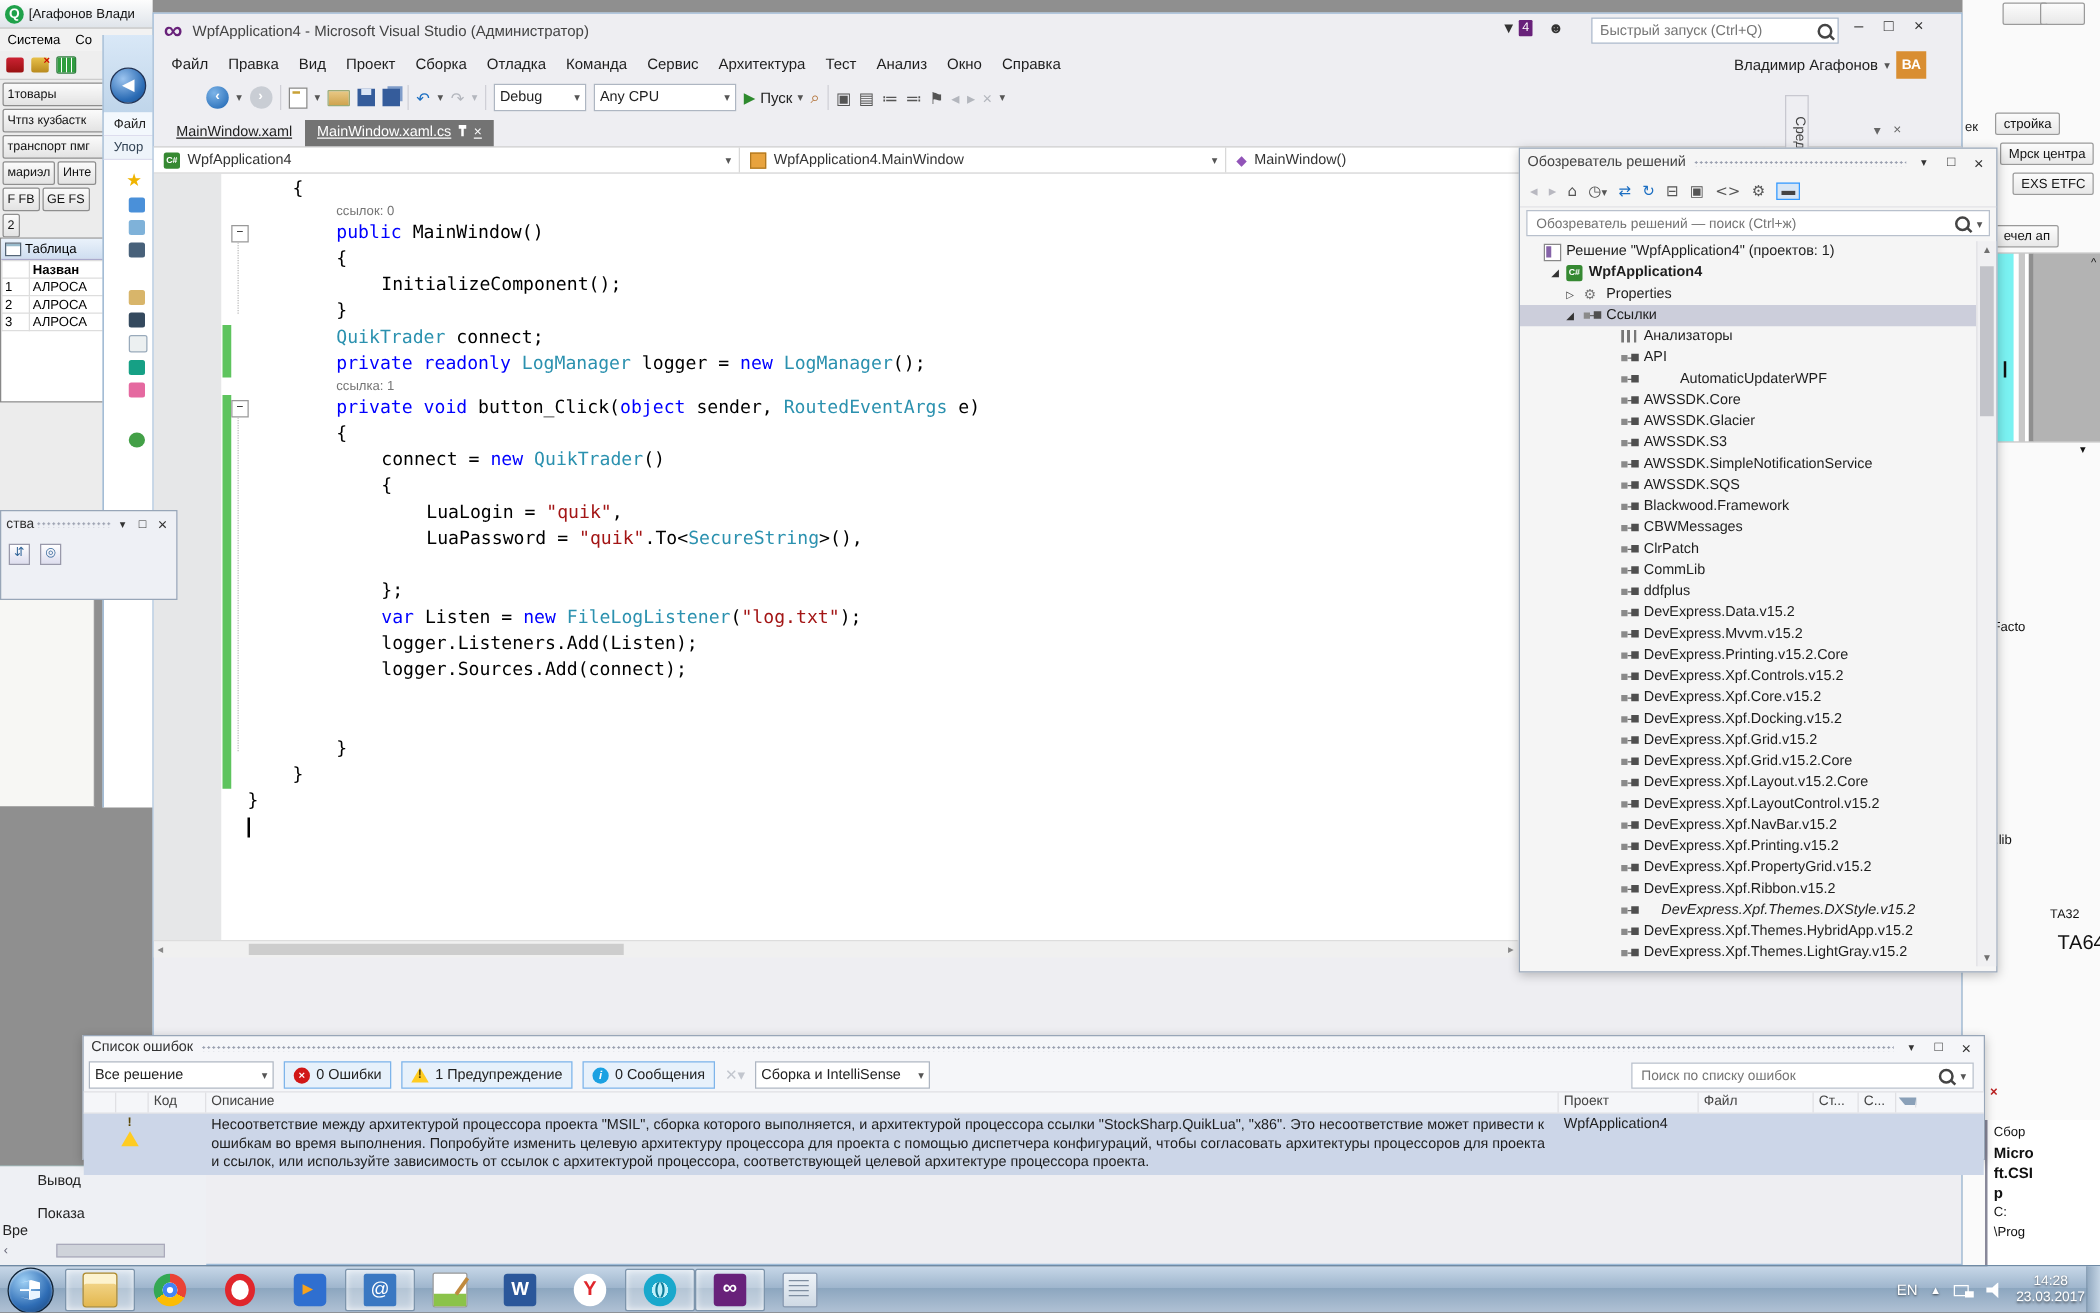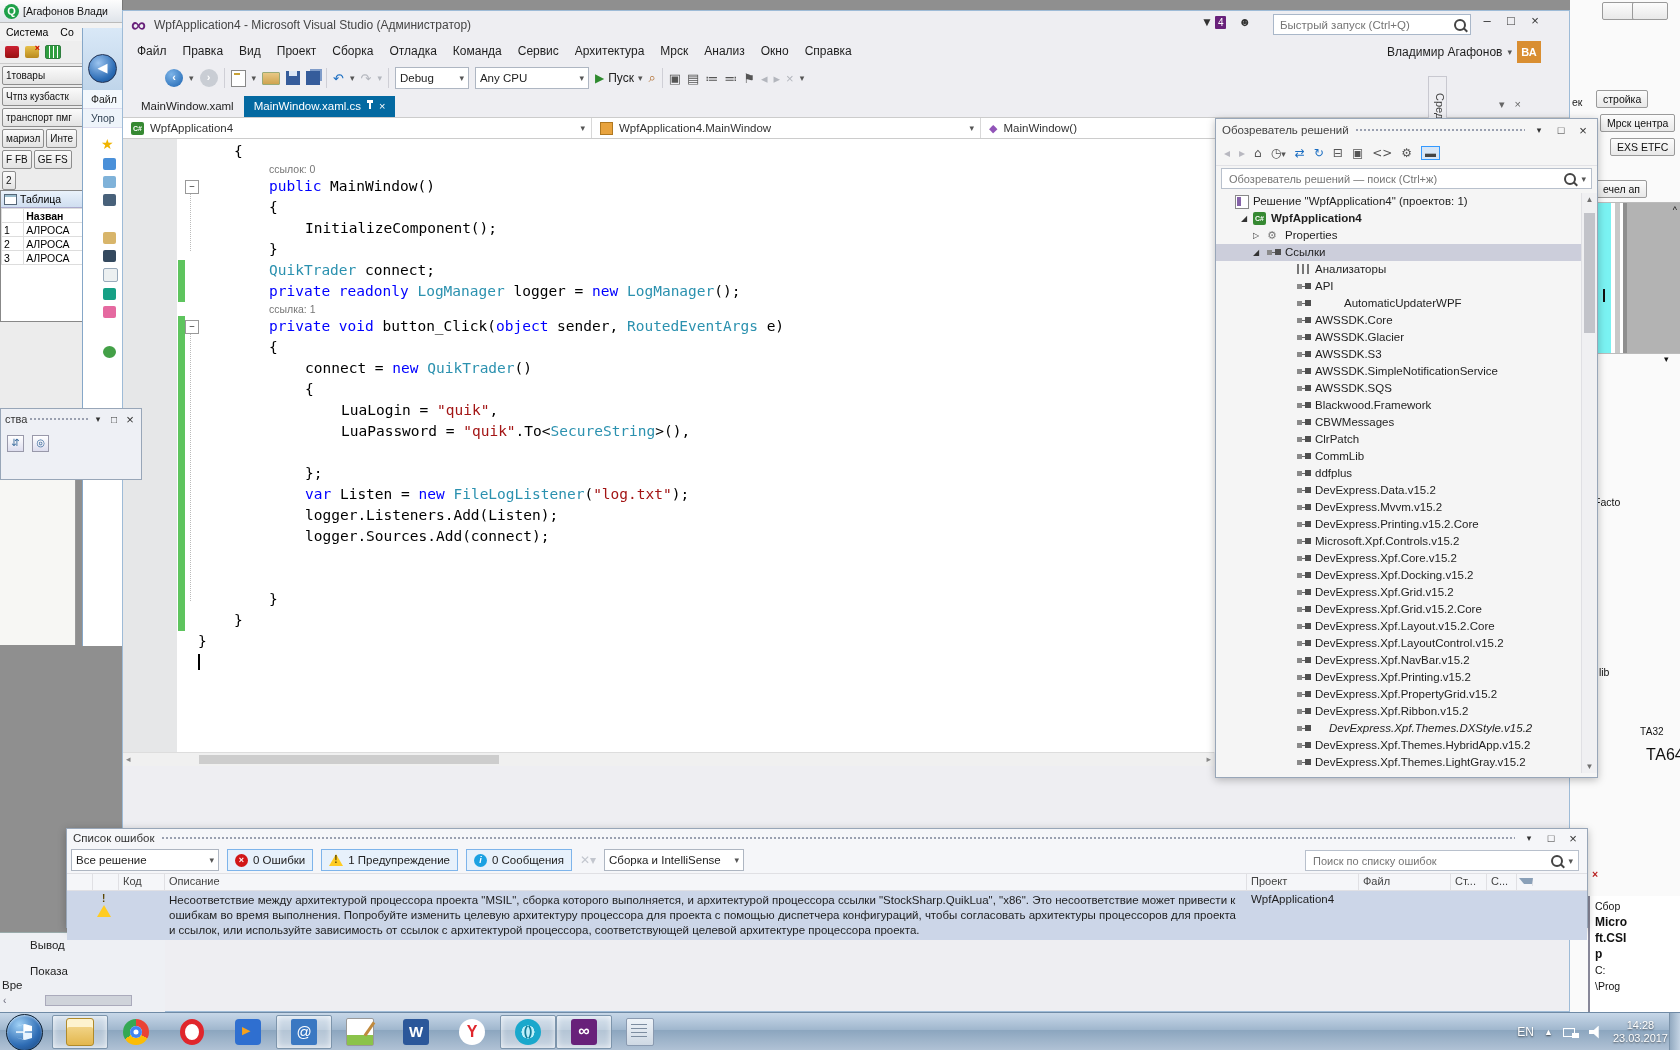--- a/index.html
+++ b/index.html
@@ -94,22 +94,22 @@
   .t-saveall{width:14px;height:14px;background:#355c9b;box-shadow:3px -3px 0 -1px #7f9cc9;position:relative;}
   .blue{color:#1b6ec2;}
   .sep{width:1px;height:20px;background:#cfcfd6;}
   .combo{height:20px;background:#fff;border:1px solid #aeb6c2;display:flex;align-items:center;font-size:11.5px;color:#222;padding:0 4px;gap:6px;}
   .combo .lbl{flex:1;}
   .run{display:flex;align-items:center;gap:4px;font-size:12px;color:#222;}
   .play{color:#2e8a2e;font-size:12px;}
   .dim{color:#b3b6bd;}
   
   #tabstrip{height:24px;display:flex;align-items:flex-end;padding-left:8px;position:relative;}
-  .dtab{font-size:11.5px;padding:4px 10px 5px;color:#1e1e1e;display:flex;gap:8px;align-items:flex-start;}
-  .dtab.active{background:#0369a1;color:#fff;}
+  .dtab{font-size:11.5px;padding:4px 10px 5px;color:#1e1e1e;display:flex;gap:8px;align-items:flex-start;text-decoration:underline;}
+  .dtab.active{background:#737373;color:#fff;}
   .pin{width:2px;height:9px;background:#fff;position:relative;display:inline-block;}
   .pin::after{content:'';position:absolute;left:-2px;top:0;width:6px;height:3px;background:#fff;}
   .tabx{font-size:11px;color:#fff;}
   #docwellbtns{position:absolute;right:48px;bottom:6px;display:flex;gap:10px;color:#666;font-size:11px;}
   #sidetab{position:absolute;left:1428px;top:76px;width:17px;height:64px;background:#eeeef2;border:1px solid #c8c8d0;
      writing-mode:vertical-rl;font-size:11px;color:#444;text-align:center;z-index:1;}
   
   #navbar{height:20px;background:#fff;border-top:1px solid #ccc;border-bottom:1px solid #ccc;display:flex;font-size:11.5px;color:#333;}
   .navsec{display:flex;align-items:center;gap:6px;padding:0 8px;border-right:1px solid #d8d8d8;position:relative;}
   .navsec .caret{position:absolute;right:6px;}
@@ -389,21 +389,21 @@
     <div id="vs-menu">
       <span class="menu-item">Файл</span>
         <span class="menu-item">Правка</span>
         <span class="menu-item">Вид</span>
         <span class="menu-item">Проект</span>
         <span class="menu-item">Сборка</span>
         <span class="menu-item">Отладка</span>
         <span class="menu-item">Команда</span>
         <span class="menu-item">Сервис</span>
         <span class="menu-item">Архитектура</span>
-        <span class="menu-item">Мрск</span>
+        <span class="menu-item">Тест</span>
         <span class="menu-item">Анализ</span>
         <span class="menu-item">Окно</span>
         <span class="menu-item">Справка</span>
         <div id="userarea">
         <span>Владимир Агафонов</span>
         <span class="caret">▾</span>
         <span id="avatar">ВА</span>
       </div>
     </div>
 
@@ -632,21 +632,21 @@
         <div class="trow">
           <span class="ic-ref" style="left: 81px;"></span>
           <span class="lb" style="left: 99px;">DevExpress.Mvvm.v15.2</span>
         </div>
         <div class="trow">
           <span class="ic-ref" style="left: 81px;"></span>
           <span class="lb" style="left: 99px;">DevExpress.Printing.v15.2.Core</span>
         </div>
         <div class="trow">
           <span class="ic-ref" style="left: 81px;"></span>
-          <span class="lb" style="left: 99px;">Microsoft.Xpf.Controls.v15.2</span>
+          <span class="lb" style="left: 99px;">DevExpress.Xpf.Controls.v15.2</span>
         </div>
         <div class="trow">
           <span class="ic-ref" style="left: 81px;"></span>
           <span class="lb" style="left: 99px;">DevExpress.Xpf.Core.v15.2</span>
         </div>
         <div class="trow">
           <span class="ic-ref" style="left: 81px;"></span>
           <span class="lb" style="left: 99px;">DevExpress.Xpf.Docking.v15.2</span>
         </div>
         <div class="trow">

